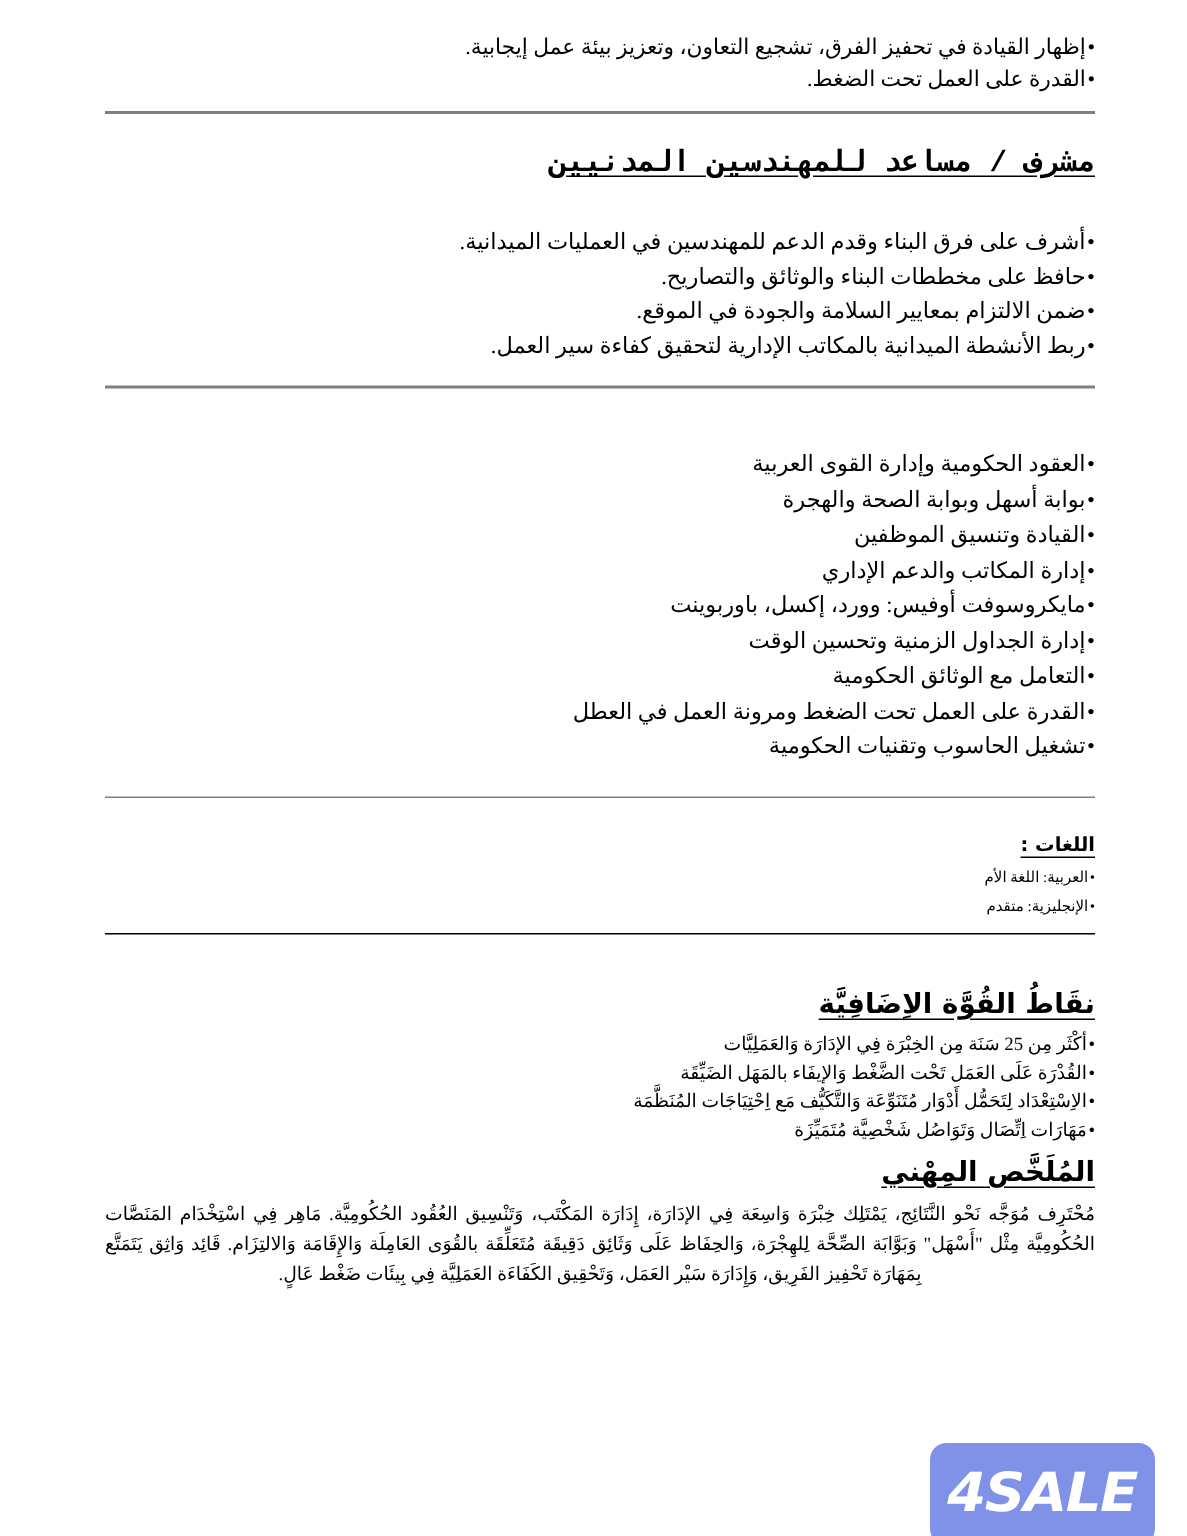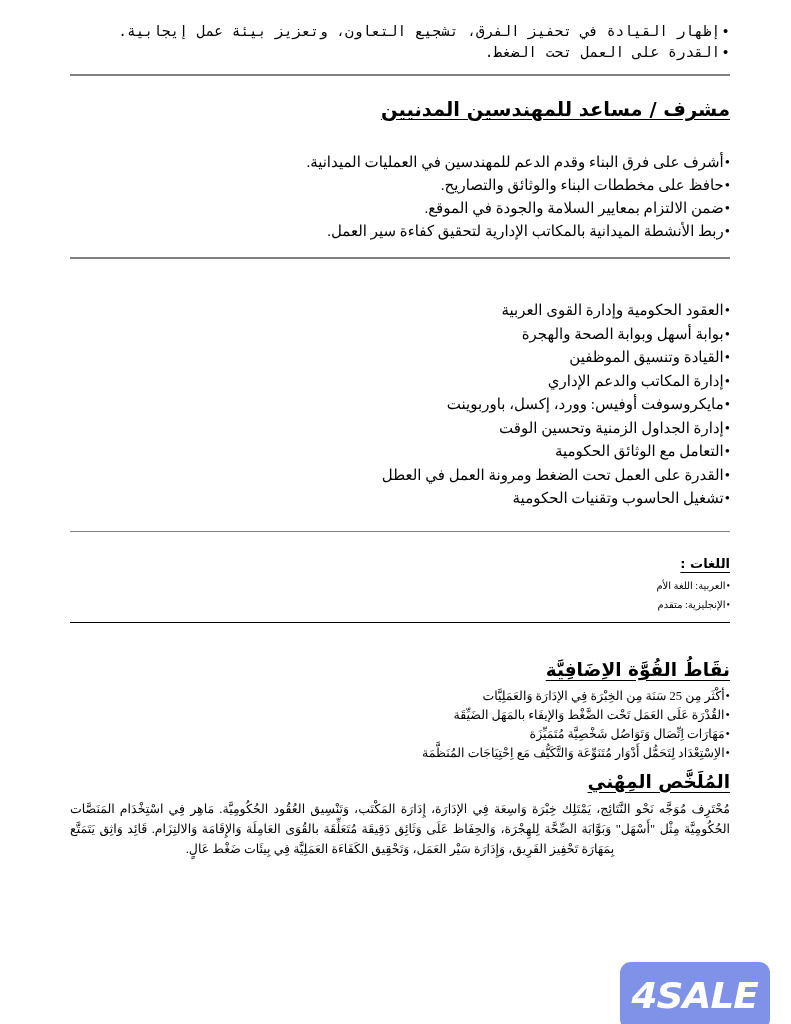--- a/index.html
+++ b/index.html
@@ -43,21 +43,21 @@
     direction: rtl;
     text-align: right;
     white-space: nowrap;
   }
   .bullet-list li::before {
     content: "\2022";
     margin-left: 1px;
   }
 
   
-  .intro-list { font-size: 14.5px; line-height: 21px; font-family: Liberation Mono, monospace; }
+  .intro-list { font-size: 14.5px; line-height: 21px; }
   .intro-list li { font-size: 14.5px; }
 
   
   hr.rule-gray {
     border: 0;
     border-top: 2px solid #7f7f7f;
     margin: 0;
     height: 0;
   }
   hr.rule-gray-thin {
@@ -77,21 +77,21 @@
   .job-title {
     font-family: "DejaVu Sans", "Liberation Sans", sans-serif;
     font-weight: bold;
     font-size: 19.5px;
     line-height: 27px;
     text-align: right;
     text-decoration: underline;
     text-underline-offset: 3px;
     white-space: nowrap;
   }
-  .job-line { display: block; }
+  .job-line { display: block; font-family: Liberation Mono, monospace; }
 
   
   .exp-list { font-size: 15px; line-height: 23px; }
 
   
   .section-heading {
     font-family: "DejaVu Sans", "Liberation Sans", sans-serif;
     font-weight: bold;
     font-size: 21px;
     line-height: 30px;
@@ -230,22 +230,22 @@
   <hr class="rule-black">
   <div class="sp-g"></div>
 
   <div class="section-heading med">نقَاطُ القُوَّة الاِضَافِيَّة</div>
 
   <div class="sp-h"></div>
 
   <ul class="bullet-list strength-list">
     <li>أكْثَر مِن 25 سَنَة مِن الخِبْرَة فِي الإدَارَة وَالعَمَلِيَّات</li>
     <li>القُدْرَة عَلَى العَمَل تَحْت الضَّغْط وَالإيفَاء بالمَهَل الضَيِّقَة</li>
+    <li>الاِسْتِعْدَاد لِتَحَمُّل أَدْوَار مُتَنَوِّعَة وَالتَّكَيُّف مَع اِحْتِيَاجَات المُنَظَّمَة</li>
     <li>مَهَارَات اِتِّصَال وَتَوَاصُل شَخْصِيَّة مُتَمَيِّزَة</li>
-    <li>الاِسْتِعْدَاد لِتَحَمُّل أَدْوَار مُتَنَوِّعَة وَالتَّكَيُّف مَع اِحْتِيَاجَات المُنَظَّمَة</li>
   </ul>
 
   <div class="sp-f"></div>
 
   <div class="section-heading med">المُلَخَّص المِهْني</div>
 
   <div class="sp-h"></div>
 
   <p class="summary-par">مُحْتَرِف مُوَجَّه نَحْو النَّتَائِج، يَمْتَلِك خِبْرَة وَاسِعَة فِي الإدَارَة، إِدَارَة المَكْتَب، وَتَنْسِيق العُقُود الحُكُومِيَّة. مَاهِر فِي اسْتِخْدَام المَنَصَّات الحُكُومِيَّة مِثْل "أَسْهَل" وَبَوَّابَة الصِّحَّة لِلهِجْرَة، وَالحِفَاظ عَلَى وَثَائِق دَقِيقَة مُتَعَلِّقَة بالقُوَى العَامِلَة وَالإِقَامَة وَالالتِزَام. قَائِد وَاثِق يَتَمَتَّع بِمَهَارَة تَحْفِيز الفَرِيق، وَإِدَارَة سَيْر العَمَل، وَتَحْقِيق الكَفَاءَة العَمَلِيَّة فِي بِيئَات ضَغْط عَالٍ.</p>
 

